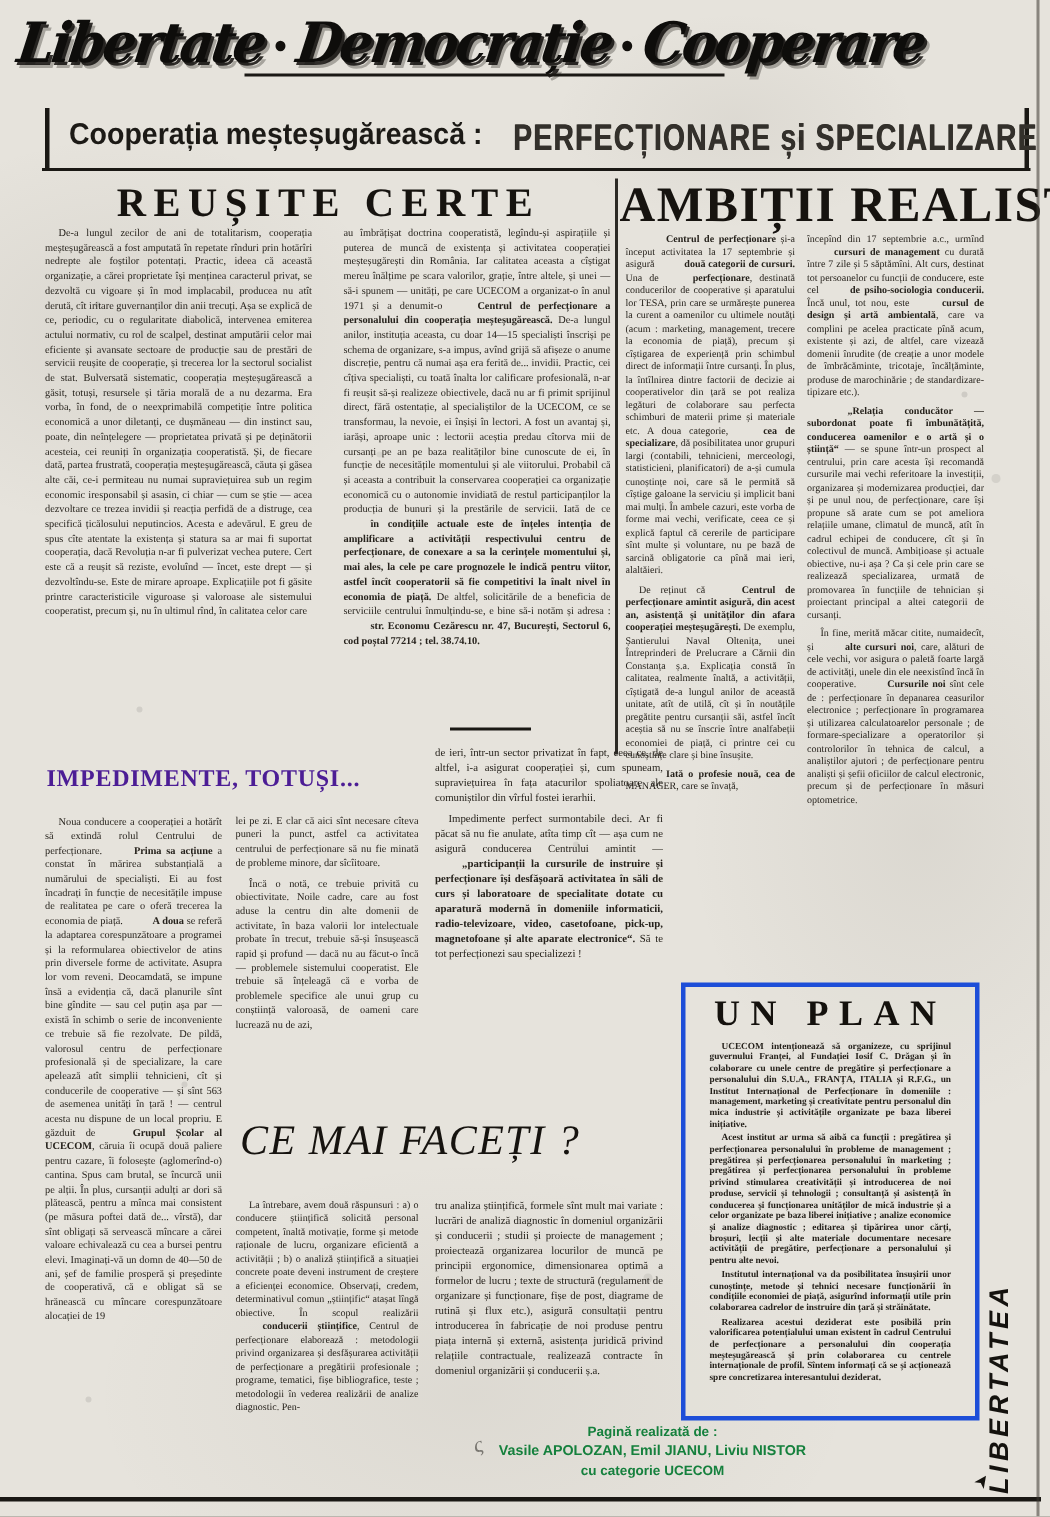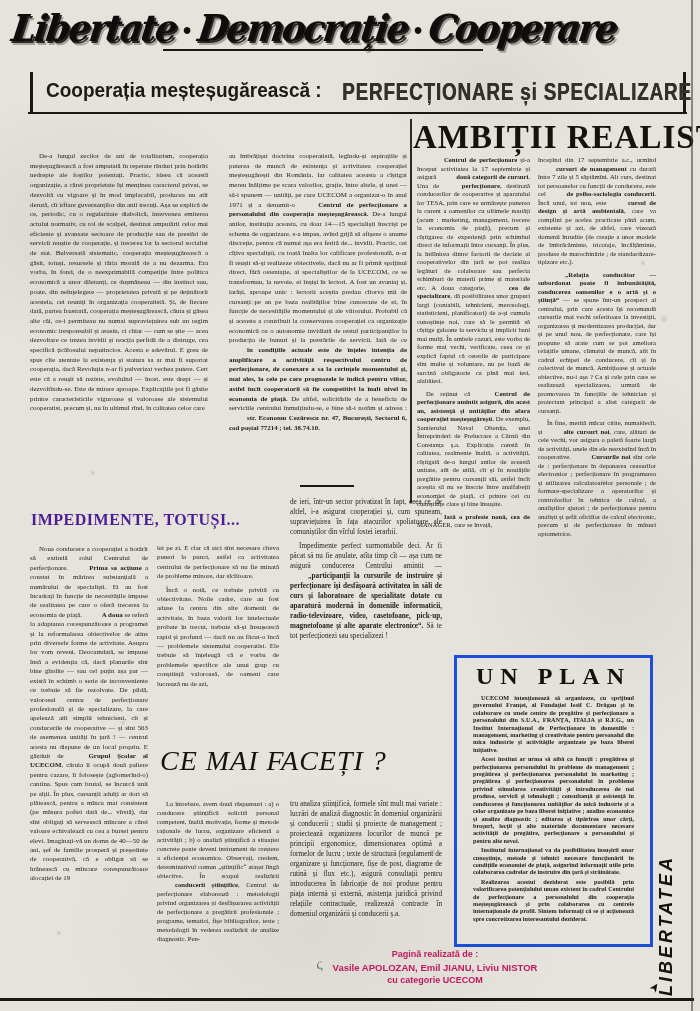--- a/index.html
+++ b/index.html
@@ -49,21 +49,21 @@
   #colB2{left:157px;top:799px;width:122px;height:208px;font-size:6.7px;line-height:9px;}
   #colC2{left:290px;top:799px;width:152px;height:208px;font-size:7.2px;line-height:10px;}
   
   .unplan{position:absolute;left:454px;top:655px;width:199px;height:292px;border:3px solid #1d4ed8;
           padding:3px 16px 2px;box-sizing:border-box;background:rgba(230,227,220,.4);}
   .unplan h2{margin:2px 0 4px;text-align:center;font-size:24px;letter-spacing:7px;color:#14110d;}
   .unplan p{margin:0 0 2px;font-size:6.2px;line-height:7.4px;font-weight:bold;
             text-align:justify;text-indent:8px;color:#26221c;}
   
   .footer{position:absolute;left:300px;top:948px;width:270px;text-align:center;
-          font-family:"Liberation Sans",sans-serif;font-weight:bold;color:#be185d;}
+          font-family:"Liberation Sans",sans-serif;font-weight:bold;color:#15803d;}
   .footer .f1{font-size:9px;line-height:13px;}
   .footer .f2{font-size:9.5px;line-height:13px;}
   
   .vtitle{position:absolute;left:656px;top:838px;height:158px;writing-mode:vertical-rl;
           transform:rotate(180deg);font-family:"Liberation Sans",sans-serif;font-weight:bold;
           font-style:italic;font-size:18px;letter-spacing:3px;color:#14120e;}
   .varrow{position:absolute;left:650px;top:980px;font-size:12px;color:#14120e;transform:rotate(-55deg);}
   .squig{position:absolute;font-size:15px;color:rgba(20,18,14,.5);font-style:italic;}
   .specks{position:absolute;left:0;top:0;width:2px;height:2px;border-radius:50%;background:transparent;
     box-shadow:64px 202px 0 1px rgba(0,0,0,.10),642px 262px 0 1px rgba(0,0,0,.10),
@@ -87,20 +87,21 @@
   </div>
   <div class="rule" style="left:163px;top:49px;width:320px;height:2px;"></div>
   <span class="squig" style="left:520px;top:26px;transform:rotate(10deg);">ς</span>
 
   <div class="rule" style="left:30px;top:72px;width:3px;height:40px;"></div>
   <div class="rule" style="left:683px;top:72px;width:3px;height:40px;"></div>
   <div class="kick-left">Cooperația meșteșugărească :</div>
   <div class="kick-right">PERFECȚIONARE și SPECIALIZARE</div>
   <div class="rule" style="left:28px;top:112px;width:659px;height:2px;"></div>
 
+  <div class="t-reusite">REUȘITE CERTE</div>
   <div class="c" id="col1">
     <p>De-a lungul zecilor de ani de totalitarism, cooperația meșteșugărească a fost amputată în repetate rînduri prin hotărîri nedrepte ale foștilor potentați. Practic, ideea că această organizație, a cărei proprietate își menținea caracterul privat, se dezvoltă cu vigoare și în mod implacabil, producea nu atît derută, cît iritare guvernanților din anii trecuți. Așa se explică de ce, periodic, cu o regularitate diabolică, intervenea emiterea actului normativ, cu rol de scalpel, destinat amputării celor mai eficiente și avansate sectoare de producție sau de prestări de servicii reușite de cooperație, și trecerea lor la sectorul socialist de stat. Bulversată sistematic, cooperația meșteșugărească a găsit, totuși, resursele și tăria morală de a nu dezarma. Era vorba, în fond, de o neexprimabilă competiție între politica economică a unor diletanți, ce dușmăneau — din instinct sau, poate, din neînțelegere — proprietatea privată și pe deținătorii acesteia, cei reuniți în organizația cooperatistă. Și, de fiecare dată, partea frustrată, cooperația meșteșugărească, căuta și găsea alte căi, ce-i permiteau nu numai supraviețuirea sub un regim economic iresponsabil și asasin, ci chiar — cum se știe — acea dezvoltare ce trezea invidii și reacția perfidă de a distruge, cea specifică țicălosului neputincios. Acesta e adevărul. E greu de spus cîte atentate la existența și statura sa ar mai fi suportat cooperația, dacă Revoluția n-ar fi pulverizat vechea putere. Cert este că a reușit să reziste, evoluînd — încet, este drept — și dezvoltîndu-se. Este de mirare aproape. Explicațiile pot fi găsite printre caracteristicile viguroase și valoroase ale sistemului cooperatist, precum și, nu în ultimul rînd, în calitatea celor care</p>
   </div>
   <div class="c" id="col2">
     <p class="noind"><span>au îmbrățișat doctrina cooperatistă, legîndu-și aspirațiile și puterea de muncă de existența și activitatea cooperației meșteșugărești din România. Iar calitatea aceasta a cîștigat mereu înălțime pe scara valorilor, grație, între altele, și unei — să-i spunem — unități, pe care UCECOM a organizat-o în anul 1971 și a denumit-o </span><span class="b">Centrul de perfecționare a personalului din cooperația meșteșugărească.</span><span> De-a lungul anilor, instituția aceasta, cu doar 14—15 specialiști înscriși pe schema de organizare, s-a impus, avînd grijă să afișeze o anume discreție, pentru că numai așa era ferită de... invidii. Practic, cei cîțiva specialiști, cu toată înalta lor calificare profesională, n-ar fi reușit să-și realizeze obiectivele, dacă nu ar fi primit sprijinul direct, fără ostentație, al specialiștilor de la UCECOM, ce se transformau, la nevoie, ei înșiși în lectori. A fost un avantaj și, iarăși, aproape unic : lectorii aceștia predau cîtorva mii de cursanți pe an pe baza realităților bine cunoscute de ei, în funcție de necesitățile momentului și ale viitorului. Probabil că și aceasta a contribuit la conservarea cooperației ca organizație economică cu o autonomie invidiată de restul participanților la producția de bunuri și la prestările de servicii. Iată de ce </span><span class="b">în condițiile actuale este de înțeles intenția de amplificare a activității respectivului centru de perfecționare, de conexare a sa la cerințele momentului și, mai ales, la cele pe care prognozele le indică pentru viitor, astfel încît cooperatorii să fie competitivi la înalt nivel în economia de piață.</span><span> De altfel, solicitările de a beneficia de serviciile centrului înmulțindu-se, e bine să-i notăm și adresa : </span><span class="b">str. Economu Cezărescu nr. 47, București, Sectorul 6, cod poștal 77214 ; tel. 38.74.10.</span></p>
   </div>
   <div class="rule" style="left:410px;top:119px;width:2px;height:384px;background:#2c2a25;"></div>
   <div class="rule" style="left:300px;top:485px;width:54px;height:2px;"></div>
 
   <div class="t-ambitii">AMBIȚII REALISTE</div>

